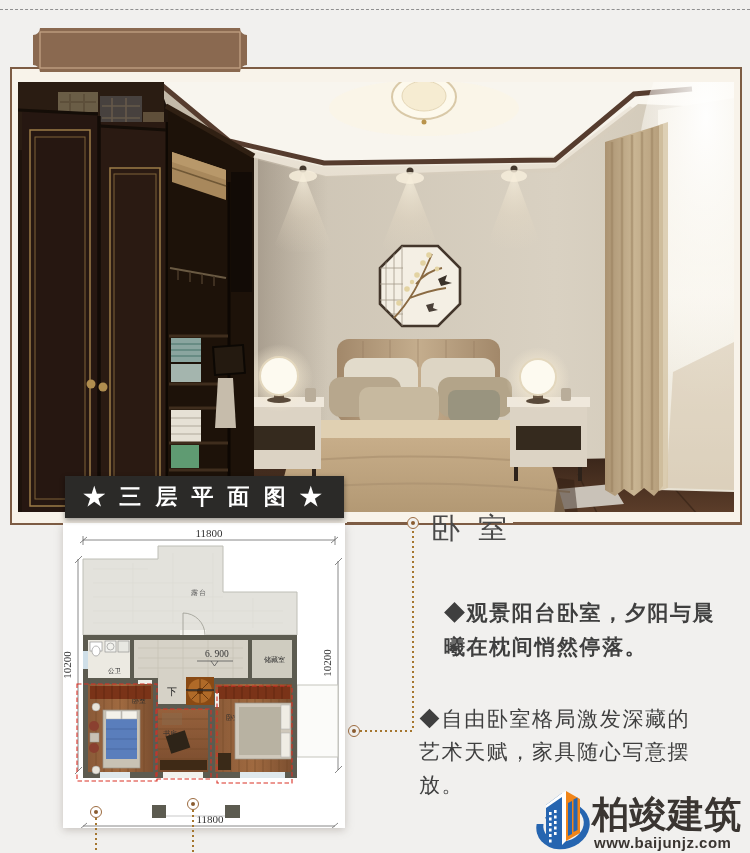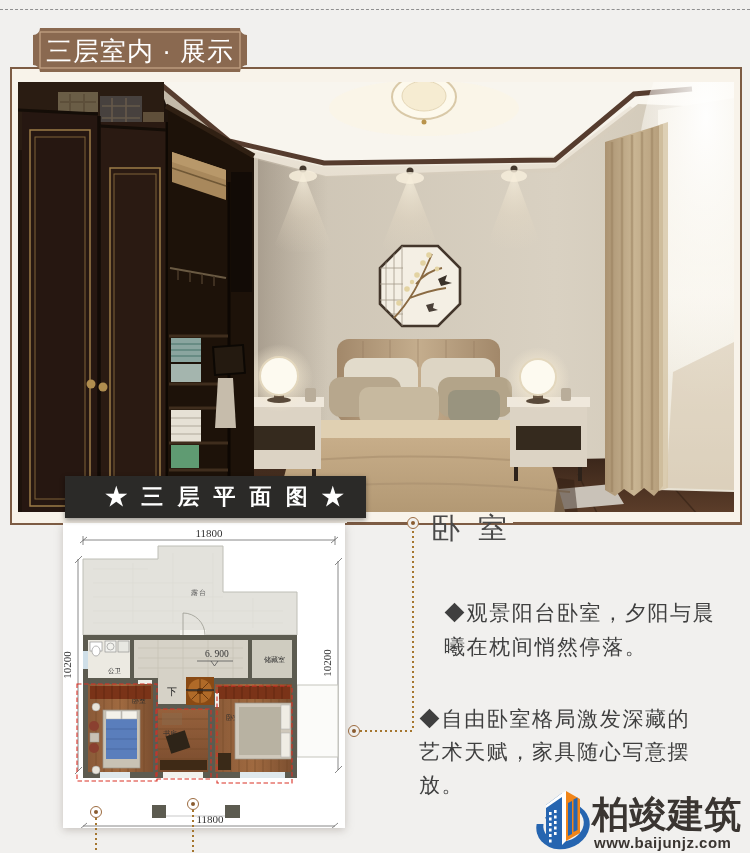--- a/index.html
+++ b/index.html
@@ -254,46 +254,45 @@
 
   <rect x="0" y="0" width="716" height="433" fill="none"></rect>
 </svg>
 </div>
 
 <div class="abs" style="left:33px;top:28px;width:214px;height:44px;">
 <svg width="214" height="44" viewBox="0 0 214 44">
   <path d="M7,0 H207 A7,7 0 0 0 214,7 V37 A7,7 0 0 0 207,44 H7 A7,7 0 0 0 0,37 V7 A7,7 0 0 0 7,0 Z" fill="#8a6950"></path>
   <rect x="7" y="4" width="200" height="36" fill="none" stroke="#c2a183" stroke-width="1.3"></rect>
 </svg>
-<div class="abs" style="left:0;top:6px;width:214px;text-align:center;color:#fff;font-size:26px;letter-spacing:1px;">三层室内 · 展示</div>
 </div>
 
 <div class="abs" style="left:347px;top:522px;width:60px;height:0;border-top:1px solid #7d5c44;"></div>
 
 <div class="abs" style="left:407px;top:517px;width:12px;height:12px;border:1.5px solid #9c6b3f;border-radius:50%;background:#f1f0ee;box-sizing:border-box;"></div>
 <div class="abs" style="left:411px;top:521px;width:4px;height:4px;border-radius:50%;background:#8a5c30;"></div>
 
 <div class="abs" style="left:513px;top:522px;width:227px;height:0;border-top:1px solid #7d5c44;"></div>
 
 <div class="abs" style="left:431px;top:509px;color:#484848;font-size:29px;letter-spacing:18px;">卧室</div>
 
 <div class="abs" style="left:412px;top:531px;width:2px;height:198px;background-image:repeating-linear-gradient(to bottom,#a5762f 0,#a5762f 2px,transparent 2px,transparent 5px);"></div>
 
 <div class="abs" style="left:360px;top:730px;width:54px;height:2px;background-image:repeating-linear-gradient(to right,#a5762f 0,#a5762f 2px,transparent 2px,transparent 5px);"></div>
 
 <div class="abs" style="left:348px;top:725px;width:12px;height:12px;border:1.5px solid #9c6b3f;border-radius:50%;background:#f1f0ee;box-sizing:border-box;"></div>
 <div class="abs" style="left:352px;top:729px;width:4px;height:4px;border-radius:50%;background:#8a5c30;"></div>
 
-<div class="abs" style="left:444px;top:596px;width:280px;color:#3f3f3f;font-size:21px;line-height:34px;letter-spacing:1.6px;">◆观景阳台卧室，夕阳与晨曦在枕间悄然停落。</div>
+<div class="abs" style="left:444px;top:596px;width:280px;color:#3f3f3f;font-size:21px;line-height:34px;letter-spacing:1.6px;font-weight:bold;">◆观景阳台卧室，夕阳与晨曦在枕间悄然停落。</div>
 
 <div class="abs" style="left:419px;top:702px;width:280px;color:#3f3f3f;font-size:21px;line-height:33px;letter-spacing:1.6px;">◆自由卧室格局激发深藏的艺术天赋，家具随心写意摆放。</div>
 
 <div class="abs" style="left:63px;top:523px;width:282px;height:305px;background:#fff;box-shadow:0 2px 8px rgba(120,110,100,0.35);"></div>
 
-<div class="abs" style="left:65px;top:476px;width:279px;height:42px;background:#2b2a28;box-shadow:0 2px 5px rgba(0,0,0,0.4);color:#fff;font-size:22px;font-weight:bold;letter-spacing:4px;text-align:center;line-height:42px;padding-left:22px;">★ 三 层 平 面 图 ★</div>
+<div class="abs" style="left:65px;top:476px;width:279px;height:42px;background:#2b2a28;box-shadow:0 2px 5px rgba(0,0,0,0.4);color:#fff;font-size:22px;font-weight:bold;letter-spacing:4px;text-align:center;line-height:42px;">★ 三 层 平 面 图 ★</div>
 
 <div class="abs" style="left:63px;top:523px;width:327px;height:305px;">
 <svg width="282" height="305" viewBox="0 0 282 305">
   <defs>
     <linearGradient id="fpwood" x1="0" y1="0" x2="1" y2="0">
       <stop offset="0" stop-color="#8a5a38"></stop>
           <stop offset="0.5" stop-color="#a06a40"></stop>
       <stop offset="1" stop-color="#7c4f30"></stop>
     </linearGradient>
     <linearGradient id="fpwood2" x1="0" y1="0" x2="0" y2="1">

